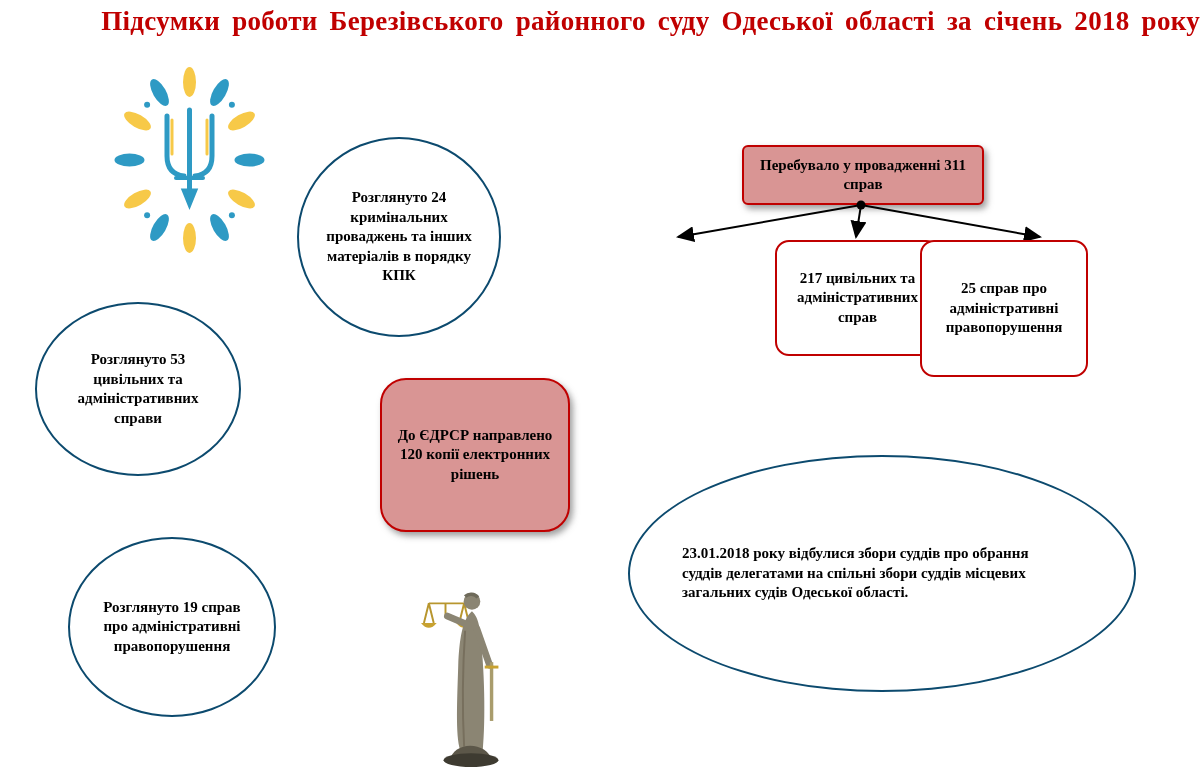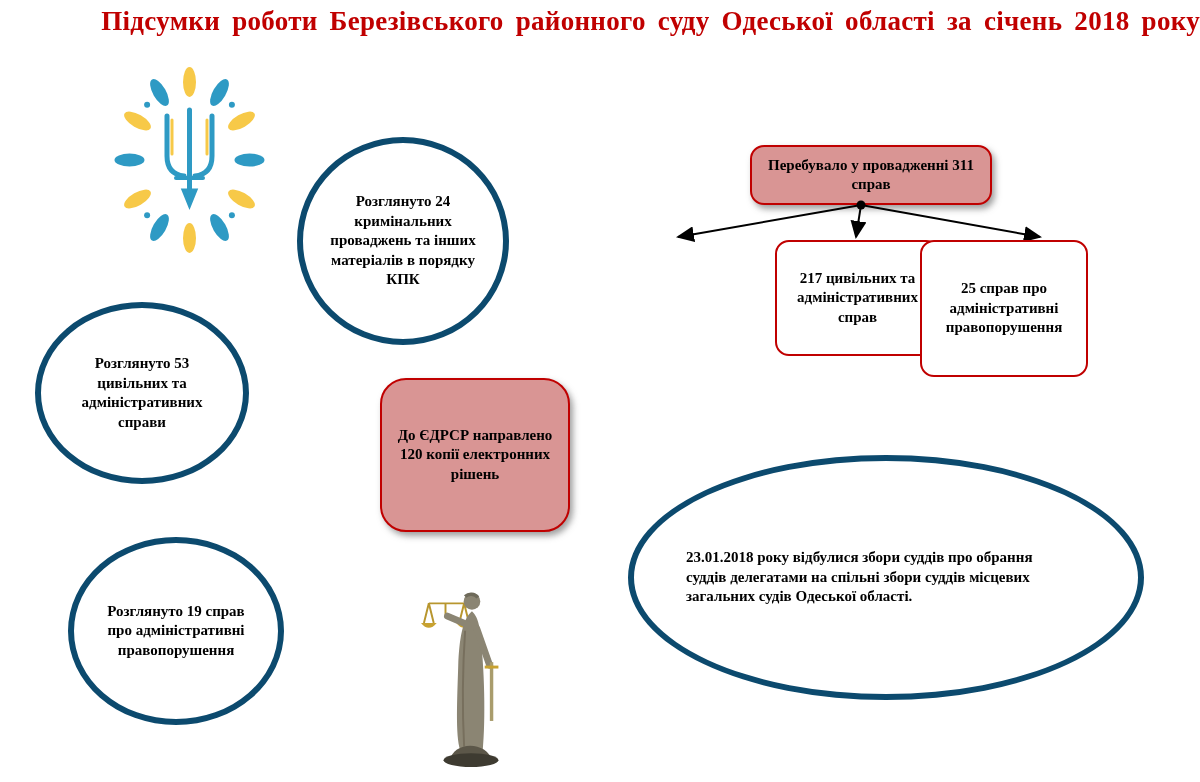--- a/index.html
+++ b/index.html
@@ -8,21 +8,21 @@
     background:#ffffff;
     font-family:"Liberation Serif", serif;
   }
   .title {
     position:absolute; left:0; top:6px; width:1200px; margin:0;
     text-align:right; color:#C00000; font-size:27px; font-weight:bold;
     word-spacing:5px; letter-spacing:0.3px;
   }
   
   .ellipse {
-    position:absolute; border:6px solid #0c4a6e; border-radius:50%;
+    position:absolute; border:2px solid #0c4a6e; border-radius:50%;
     background:#ffffff; display:flex; align-items:center; justify-content:center;
     text-align:center; font-weight:bold; font-size:15px; line-height:1.3; color:#000;
   }
   .ellipse > span { display:block; padding:0 20px; }
   .e1 { left:297px; top:137px; width:200px; height:196px; }
   .e2 { left:35px;  top:302px; width:202px; height:170px;align-items:center; }
   .e3 { left:68px;  top:537px; width:204px; height:176px; }
   .meeting {
     left:628px; top:455px; width:504px; height:233px;
   }
@@ -30,21 +30,21 @@
 
   
   .pinkbox {
     position:absolute; background:#D99594; border:2px solid #C00000;
     display:flex; align-items:center; justify-content:center; text-align:center;
     font-weight:bold; font-size:15px; line-height:1.3; color:#000;
     box-shadow:3px 4px 6px rgba(80,80,80,0.55);
   }
   .pinkbox > span { display:block; padding:0 12px; }
   .edrsr { left:380px; top:378px; width:186px; height:150px; border-radius:26px; }
-  .rootbox { left:742px; top:145px; width:238px; height:56px; border-radius:14px; font-size:15px;margin-left:8px; }
+  .rootbox { left:742px; top:145px; width:238px; height:56px; border-radius:6px; font-size:15px; }
 
   .childbox {
     position:absolute; background:#ffffff; border:2px solid #C00000; border-radius:14px;
     display:flex; align-items:center; justify-content:center; text-align:center;
     font-weight:bold; font-size:15px; line-height:1.3; color:#000;
   }
   .childbox > span { display:block; padding:0 10px; }
   .c1 { left:598px; top:240px; width:155px; height:133px; }
   .c2 { left:775px; top:240px; width:161px; height:112px; }
   .c3 { left:920px; top:240px; width:164px; height:133px;justify-content:flex-end; }

